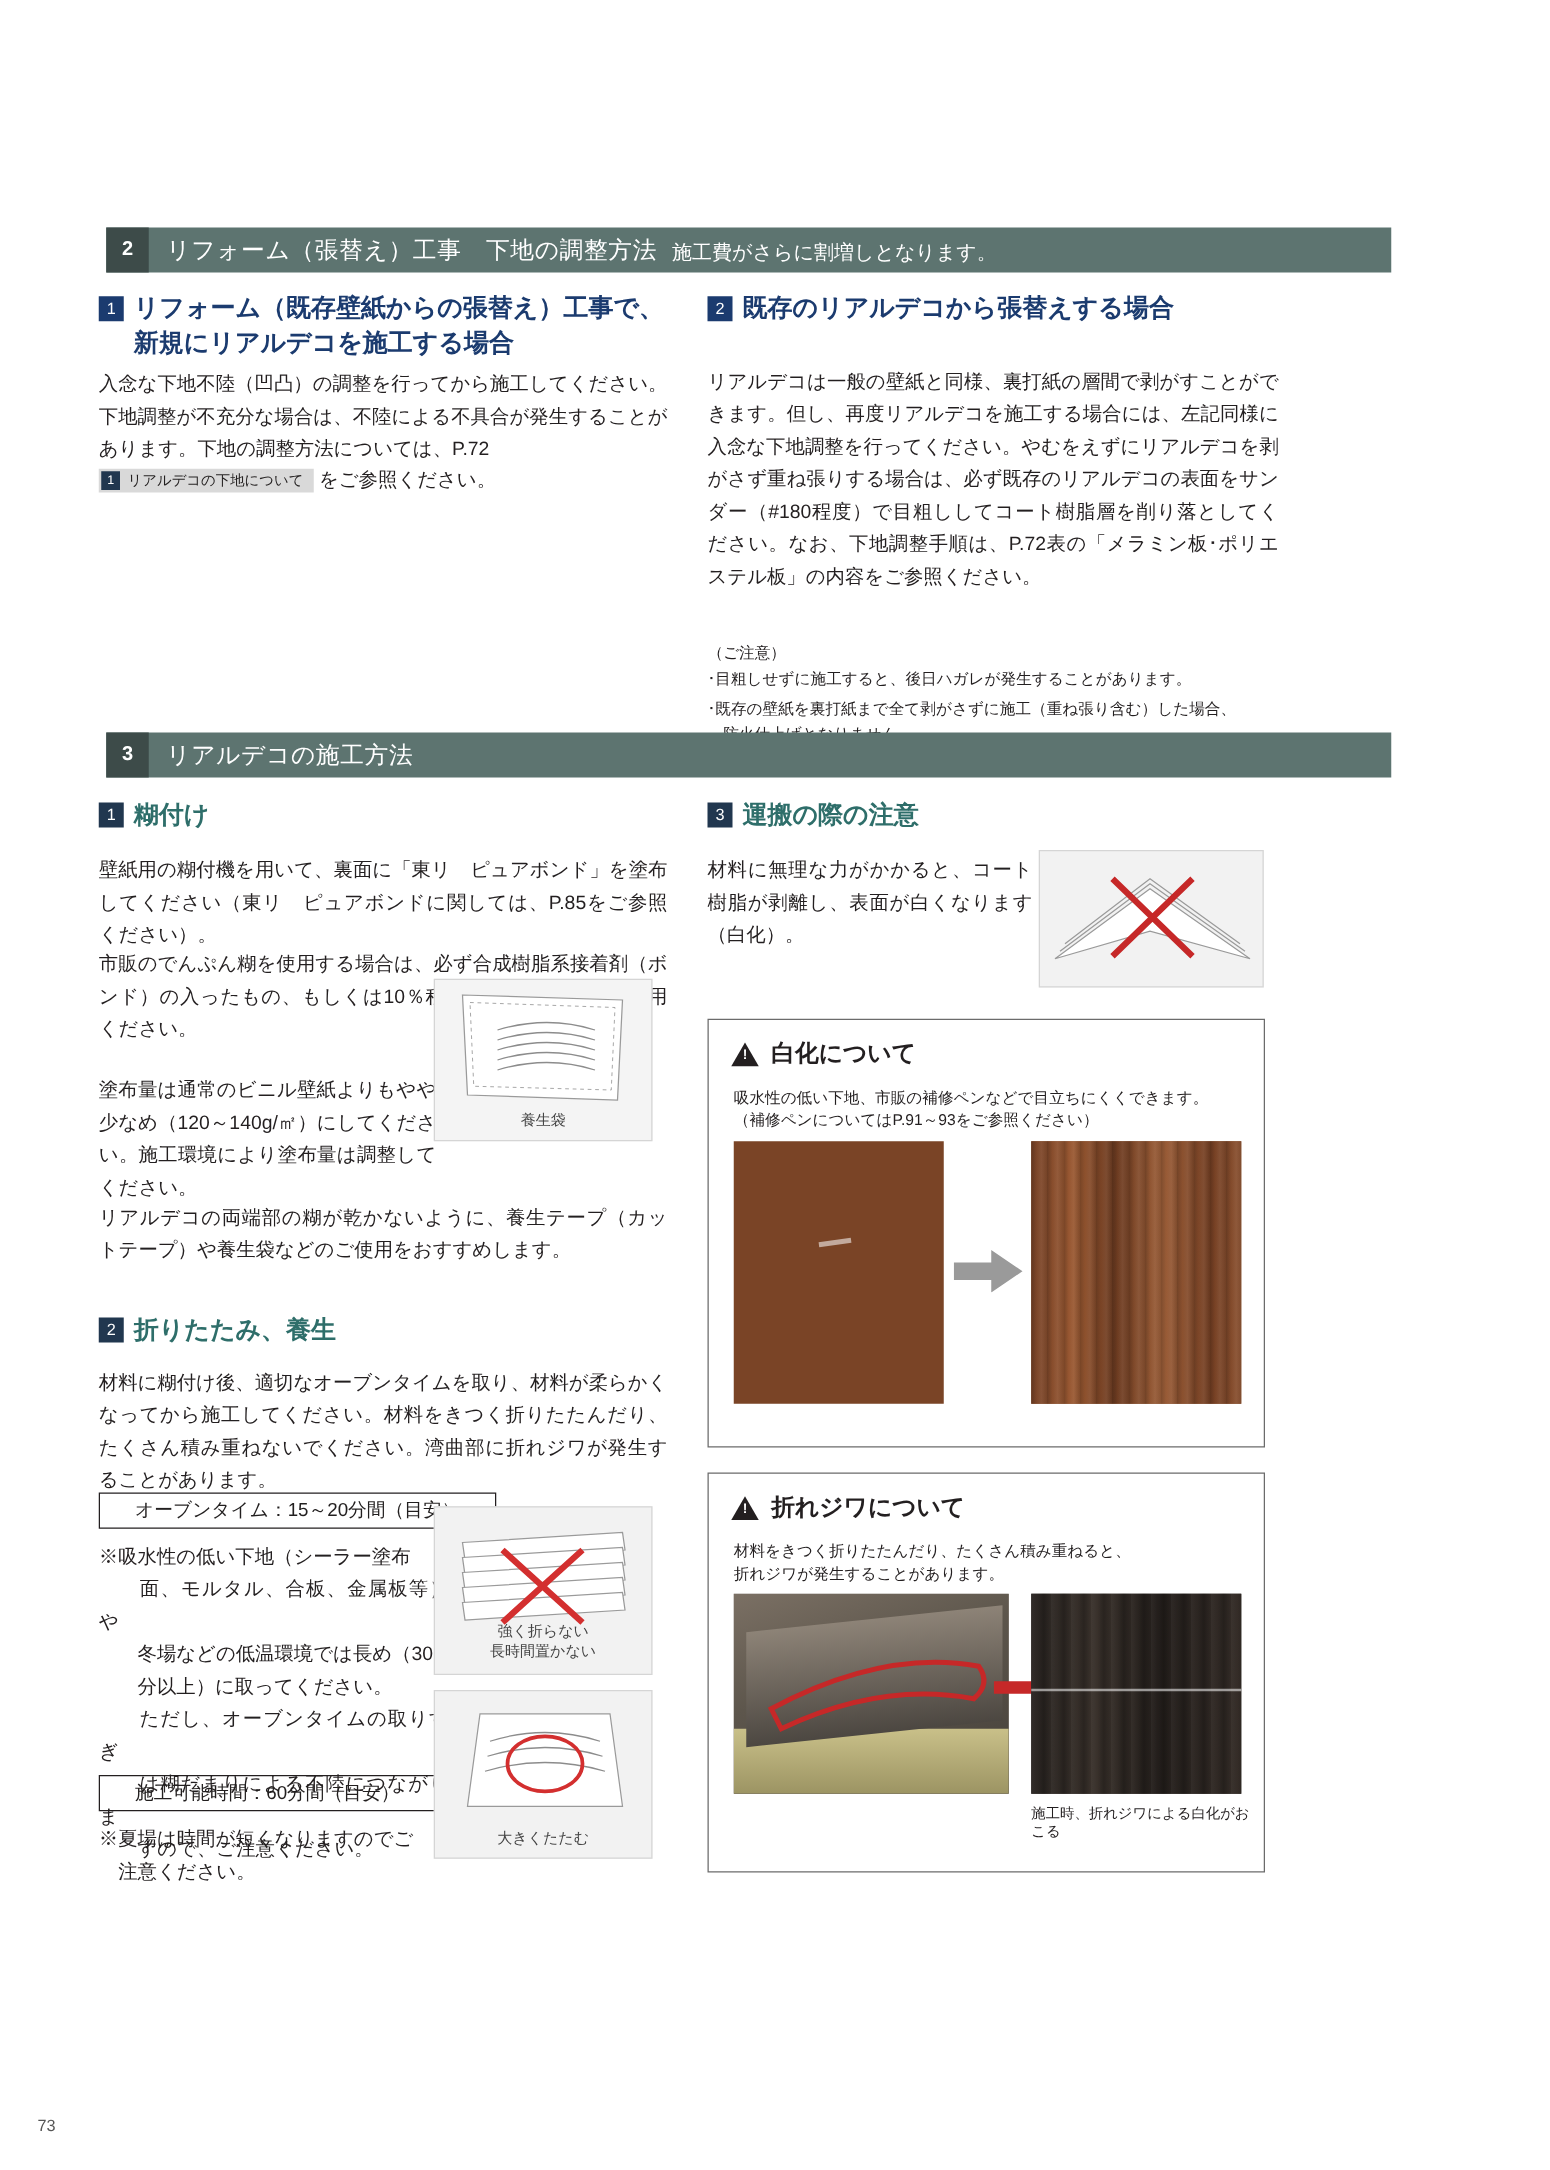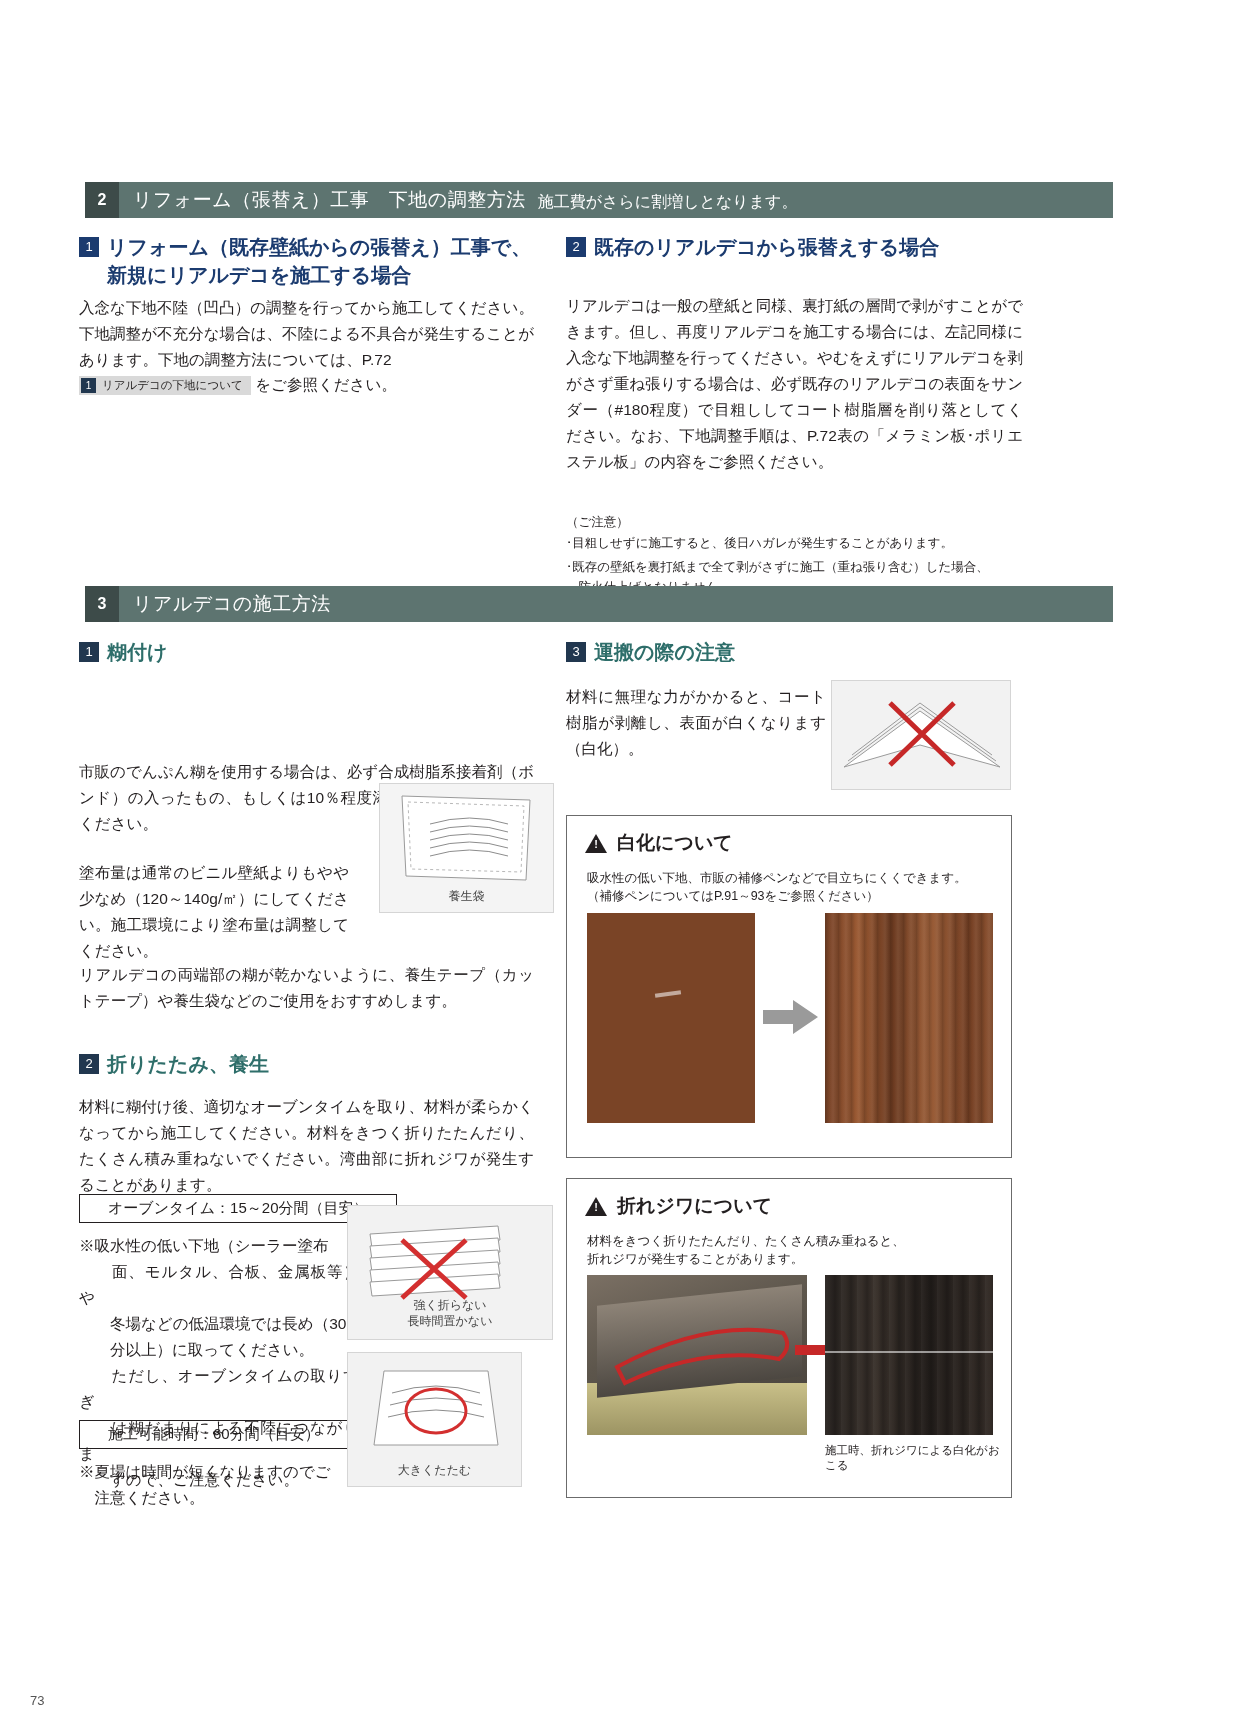--- a/index.html
+++ b/index.html
@@ -253,25 +253,26 @@
   <div class="section-bar" style="left:85px; top:586px; width:1028px;">
     <div class="section-num">3</div>
     <div class="section-title">リアルデコの施工方法</div>
   </div>
 
   <div class="sub-head" style="position:absolute; left:79px; top:638px;">
     <div class="sub-num dk">1</div>
     <div class="sub-title teal">糊付け</div>
   </div>
 
+  <div class="body-text" style="position:absolute; left:79px; top:684px; width:455px;">壁紙用の糊付機を用いて、裏面に「東リ　ピュアボンド」を塗布してください（東リ　ピュアボンドに関しては、P.85をご参照ください）。</div>
   <div class="body-text" style="position:absolute; left:79px; top:759px; width:455px;">市販のでんぷん糊を使用する場合は、必ず合成樹脂系接着剤（ボンド）の入ったもの、もしくは10％程度添加したものをご使用ください。</div>
   <div class="body-text" style="position:absolute; left:79px; top:860px; width:270px;">塗布量は通常のビニル壁紙よりもやや少なめ（120～140g/㎡）にしてください。施工環境により塗布量は調整してください。</div>
   <div class="body-text" style="position:absolute; left:79px; top:962px; width:455px;">リアルデコの両端部の糊が乾かないように、養生テープ（カットテープ）や養生袋などのご使用をおすすめします。</div>
 
-  <div class="fig" style="left:347px; top:783px; width:175px; height:130px; background:#f4f4f4;margin-left:32px;">
+  <div class="fig" style="left:347px; top:783px; width:175px; height:130px; background:#f4f4f4;">
     <svg width="175" height="130" viewBox="0 0 175 130">
       <path d="M22 12 L150 16 L146 96 L26 92 Z" fill="#ffffff" stroke="#9a9a9a" stroke-width="1"></path>
       <path d="M28 18 L144 22 L141 88 L31 85 Z" fill="none" stroke="#9a9a9a" stroke-width="0.7" stroke-dasharray="3 3"></path>
       <path d="M50 40 q40 -12 78 0" fill="none" stroke="#8c8c8c" stroke-width="1"></path>
       <path d="M50 48 q40 -12 78 0" fill="none" stroke="#8c8c8c" stroke-width="1"></path>
       <path d="M50 56 q40 -12 78 0" fill="none" stroke="#8c8c8c" stroke-width="1"></path>
       <path d="M50 64 q40 -12 78 0" fill="none" stroke="#8c8c8c" stroke-width="1"></path>
       <path d="M50 72 q40 -12 78 0" fill="none" stroke="#8c8c8c" stroke-width="1"></path>
     </svg>
     <div class="fig-cap">養生袋</div>
@@ -296,21 +297,21 @@
 　　は糊だまりによる不陸につながりま
 　　すので、ご注意ください。</div>
 
   <div style="position:absolute; left:79px; top:1420px;">
     <span class="boxed-label">施工可能時間：60分間（目安）</span>
   </div>
 
   <div class="body-text" style="position:absolute; left:79px; top:1459px; width:290px; white-space:pre-line;">※夏場は時間が短くなりますのでご
 　注意ください。</div>
 
-  <div class="fig" style="left:347px; top:1205px; width:206px; height:135px;">
+  <div class="fig" style="left:347px; top:1205px; width:175px; height:135px;">
     <svg width="175" height="135" viewBox="0 0 175 135">
       <g fill="#ffffff" stroke="#9a9a9a" stroke-width="1">
         <path d="M22 28 L150 20 L152 34 L24 42 Z"></path>
         <path d="M22 40 L150 32 L152 46 L24 54 Z"></path>
         <path d="M22 52 L150 44 L152 58 L24 66 Z"></path>
         <path d="M22 64 L150 56 L152 70 L24 78 Z"></path>
         <path d="M22 76 L150 68 L152 82 L24 90 Z"></path>
       </g>
       <path d="M54 34 L118 92 M118 34 L54 92" stroke="#d32f2f" stroke-width="5" fill="none"></path>
     </svg>

